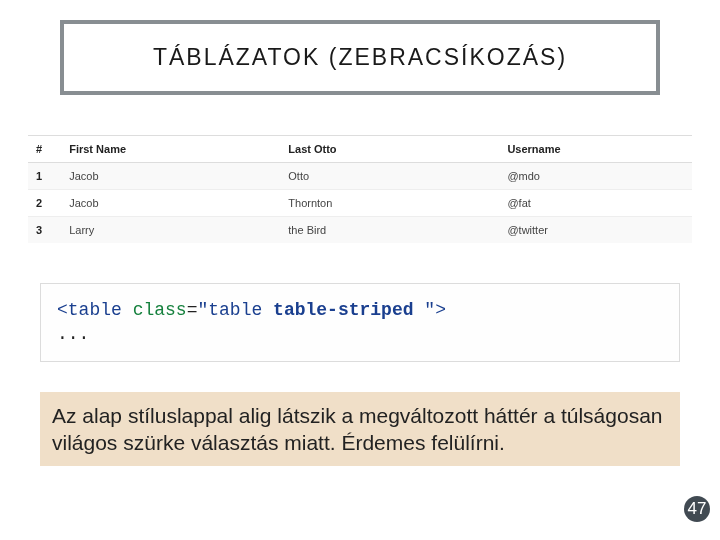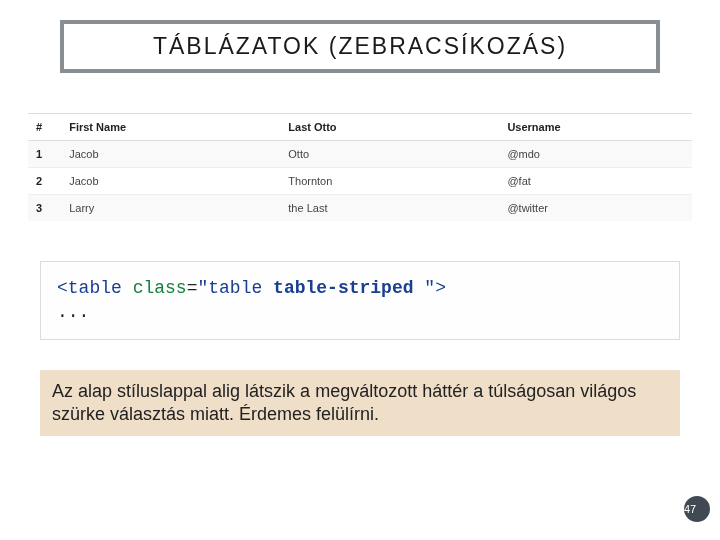--- a/index.html
+++ b/index.html
@@ -8,21 +8,21 @@
     height: 540px;
     background: #ffffff;
     font-family: Arial, Helvetica, sans-serif;
     position: relative;
     overflow: hidden;
   }
   .title-box {
     margin: 20px 60px 0 60px;
     border: 4px solid #888e92;
     background: #ffffff;
-    padding: 9px 10px;
+    padding: 20px 10px;
     text-align: center;
   }
   .title-box span {
     font-size: 23px;
     letter-spacing: 2px;
     color: #1a1a1a;
     font-weight: 400;
   }
   .tbl-wrap {
     margin: 40px 28px 0 28px;
@@ -66,37 +66,37 @@
   }
   .tok-tag { color: #1a3f8f; }
   .tok-kw  { color: #15803d; }
   .tok-str { color: #1a3f8f; }
   .tok-bold { font-weight: bold; font-family: Liberation Mono, monospace; }
 
   .note {
     margin: 30px 40px 0 40px;
     background: #f0dfc8;
     padding: 10px 12px 10px 12px;
-    font-size: 18px;
+    font-size: 21px;
     line-height: 1.3;
     color: #222;
   }
   .pagenum {
     position: absolute;
     right: 10px;
     bottom: 18px;
     width: 26px;
     height: 26px;
     border-radius: 50%;
     background: #414a52;
     color: #fff;
-    font-size: 11px;
+    font-size: 17px;
     display: flex;
     align-items: center;
-    justify-content: flex-start;
+    justify-content: center;
   }
 </style>
 </head>
 <body>
 
 <div class="title-box">
   <span>TÁBLÁZATOK (ZEBRACSÍKOZÁS)</span>
 </div>
 
 <div class="tbl-wrap">
@@ -118,21 +118,21 @@
       </tr>
       <tr>
         <td class="idx">2</td>
         <td>Jacob</td>
         <td>Thornton</td>
         <td>@fat</td>
       </tr>
       <tr>
         <td class="idx">3</td>
         <td>Larry</td>
-        <td>the Last</td>
+        <td>the Bird</td>
         <td>@twitter</td>
       </tr>
     </tbody>
   </table>
 </div>
 
 <div class="code-block">
   <div>
     <span class="tok-tag">&lt;</span><span class="tok-tag">table</span><span class="tok-kw"> class</span><span>=</span><span class="tok-str">"</span><span class="tok-str">table </span><span class="tok-str tok-bold">table-striped</span><span class="tok-str"> </span><span class="tok-str">"</span><span class="tok-tag">&gt;</span>
   </div>

